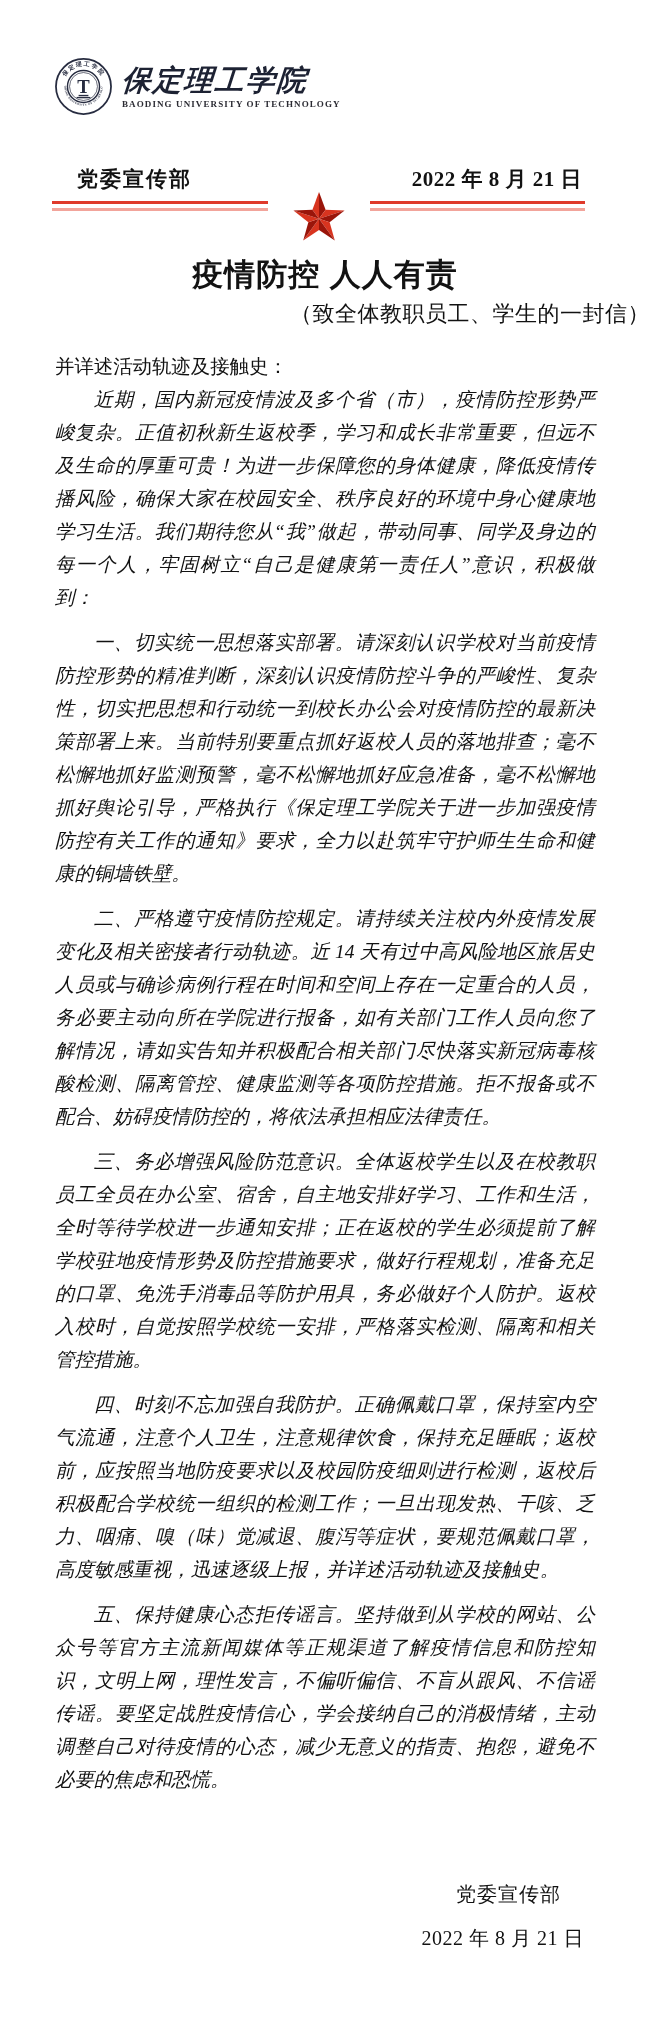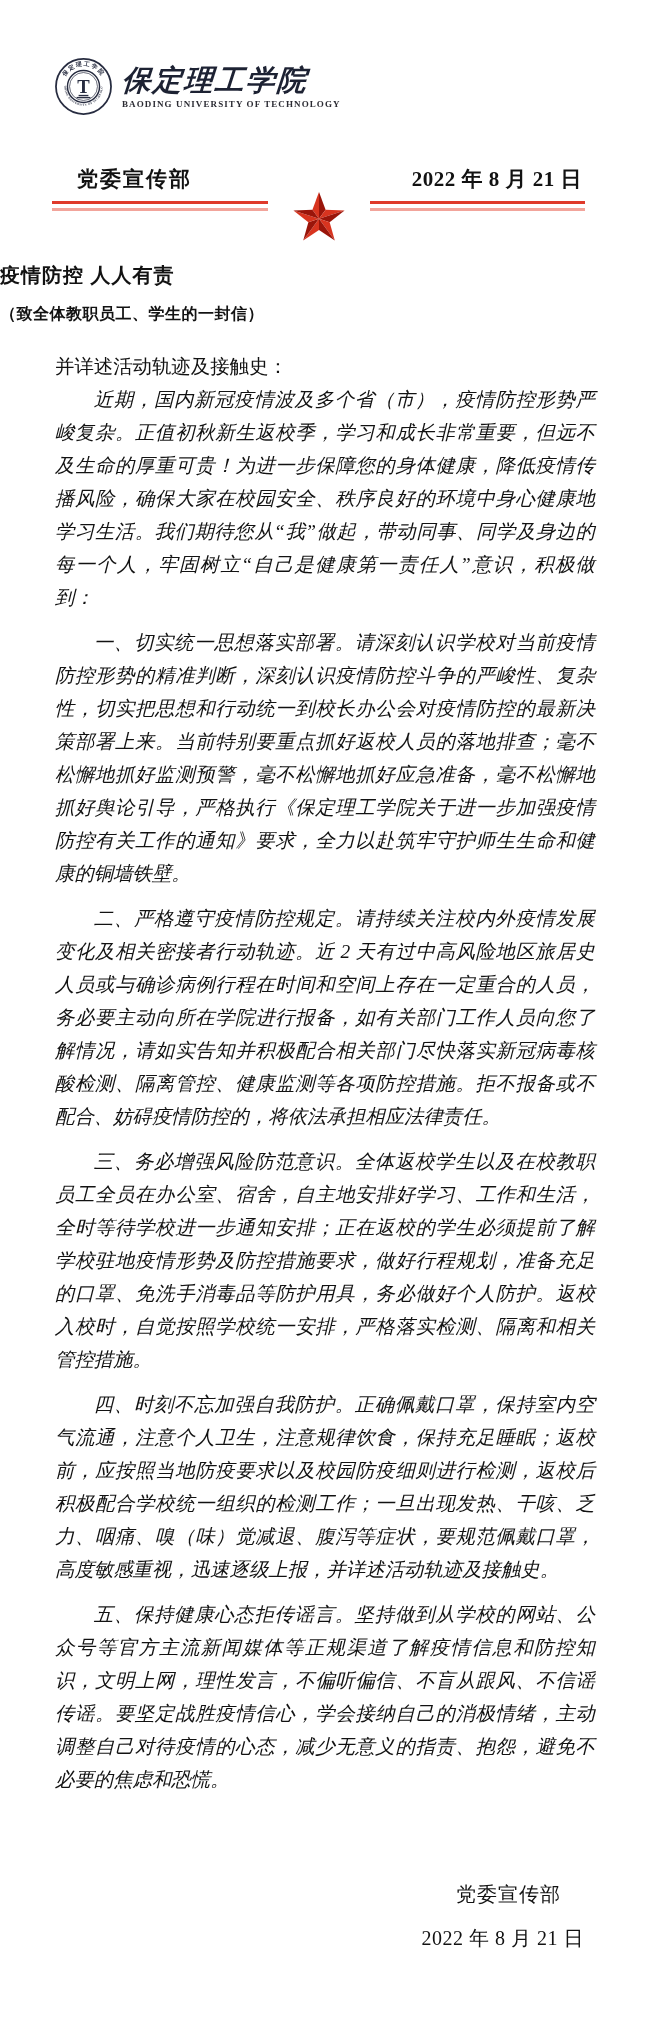--- a/index.html
+++ b/index.html
@@ -45,25 +45,25 @@
   
   .divider{position:absolute;top:201px;left:52px;right:65px;
     display:flex;align-items:flex-start;}
   .dline{flex:1 1 auto;}
   .dline .l1{height:3px;background:var(--line_red);}
   .dline .l2{height:3px;background:var(--line_red_light);margin-top:4px;}
   .star-wrap{flex:0 0 auto;width:56px;height:58px;margin:-14px 23px 0;}
   .star-wrap svg{width:100%;height:100%;display:block;}
   
   .doc-title{position:absolute;top:256px;left:0;width:100%;
-    font-family:var(--font-sans);
-    font-size:20px;font-weight:900;letter-spacing:1px;line-height:38px;}
+    text-align:center;font-family:var(--font-sans);
+    font-size:31px;font-weight:900;letter-spacing:1px;line-height:38px;}
   .doc-subtitle{position:absolute;top:299px;left:0;width:100%;
-    text-align:left;font-family:var(--font-sans);
-    font-size:16px;font-weight:bold;letter-spacing:0.5px;line-height:30px;}
+    text-align:right;font-family:var(--font-sans);
+    font-size:22px;font-weight:normal;letter-spacing:0.5px;line-height:30px;}
   
   .body-text{position:absolute;top:350px;left:55px;width:540px;
     font-size:19.4px;line-height:33px;text-align:justify;}
   .greeting{text-indent:0;}
   .body-text p.para{text-indent:2em;margin:0 0 12px 0;font-style:italic;}
   .body-text p.para:first-of-type{margin-top:0;}
   
   .sig-block{position:absolute;left:55px;width:540px;top:1878px;}
   .sig-name{text-align:right;padding-right:34px;font-size:20px;line-height:33px;letter-spacing:1px;}
   .sig-date{text-align:right;padding-right:11px;font-size:20px;line-height:33px;margin-top:11px;letter-spacing:0.5px;}
@@ -127,21 +127,21 @@
     </div>
   </div>
 
   <div class="doc-title">疫情防控 人人有责</div>
   <div class="doc-subtitle">（致全体教职员工、学生的一封信）</div>
 
   <div class="body-text">
     <p class="greeting">并详述活动轨迹及接触史：</p>
     <p class="para">近期，国内新冠疫情波及多个省（市），疫情防控形势严峻复杂。正值初秋新生返校季，学习和成长非常重要，但远不及生命的厚重可贵！为进一步保障您的身体健康，降低疫情传播风险，确保大家在校园安全、秩序良好的环境中身心健康地学习生活。我们期待您从“我”做起，带动同事、同学及身边的每一个人，牢固树立“自己是健康第一责任人”意识，积极做到：</p>
     <p class="para">一、切实统一思想落实部署。请深刻认识学校对当前疫情防控形势的精准判断，深刻认识疫情防控斗争的严峻性、复杂性，切实把思想和行动统一到校长办公会对疫情防控的最新决策部署上来。当前特别要重点抓好返校人员的落地排查；毫不松懈地抓好监测预警，毫不松懈地抓好应急准备，毫不松懈地抓好舆论引导，严格执行《保定理工学院关于进一步加强疫情防控有关工作的通知》要求，全力以赴筑牢守护师生生命和健康的铜墙铁壁。</p>
-    <p class="para">二、严格遵守疫情防控规定。请持续关注校内外疫情发展变化及相关密接者行动轨迹。近 2 天有过中高风险地区旅居史人员或与确诊病例行程在时间和空间上存在一定重合的人员，务必要主动向所在学院进行报备，如有关部门工作人员向您了解情况，请如实告知并积极配合相关部门尽快落实新冠病毒核酸检测、隔离管控、健康监测等各项防控措施。拒不报备或不配合、妨碍疫情防控的，将依法承担相应法律责任。</p>
+    <p class="para">二、严格遵守疫情防控规定。请持续关注校内外疫情发展变化及相关密接者行动轨迹。近 14 天有过中高风险地区旅居史人员或与确诊病例行程在时间和空间上存在一定重合的人员，务必要主动向所在学院进行报备，如有关部门工作人员向您了解情况，请如实告知并积极配合相关部门尽快落实新冠病毒核酸检测、隔离管控、健康监测等各项防控措施。拒不报备或不配合、妨碍疫情防控的，将依法承担相应法律责任。</p>
     <p class="para">三、务必增强风险防范意识。全体返校学生以及在校教职员工全员在办公室、宿舍，自主地安排好学习、工作和生活，全时等待学校进一步通知安排；正在返校的学生必须提前了解学校驻地疫情形势及防控措施要求，做好行程规划，准备充足的口罩、免洗手消毒品等防护用具，务必做好个人防护。返校入校时，自觉按照学校统一安排，严格落实检测、隔离和相关管控措施。</p>
     <p class="para">四、时刻不忘加强自我防护。正确佩戴口罩，保持室内空气流通，注意个人卫生，注意规律饮食，保持充足睡眠；返校前，应按照当地防疫要求以及校园防疫细则进行检测，返校后积极配合学校统一组织的检测工作；一旦出现发热、干咳、乏力、咽痛、嗅（味）觉减退、腹泻等症状，要规范佩戴口罩，高度敏感重视，迅速逐级上报，并详述活动轨迹及接触史。</p>
     <p class="para">五、保持健康心态拒传谣言。坚持做到从学校的网站、公众号等官方主流新闻媒体等正规渠道了解疫情信息和防控知识，文明上网，理性发言，不偏听偏信、不盲从跟风、不信谣传谣。要坚定战胜疫情信心，学会接纳自己的消极情绪，主动调整自己对待疫情的心态，减少无意义的指责、抱怨，避免不必要的焦虑和恐慌。</p>
   </div>
 
   <div class="sig-block">
     <div class="sig-name">党委宣传部</div>
     <div class="sig-date">2022 年 8 月 21 日</div>
   </div>
 

